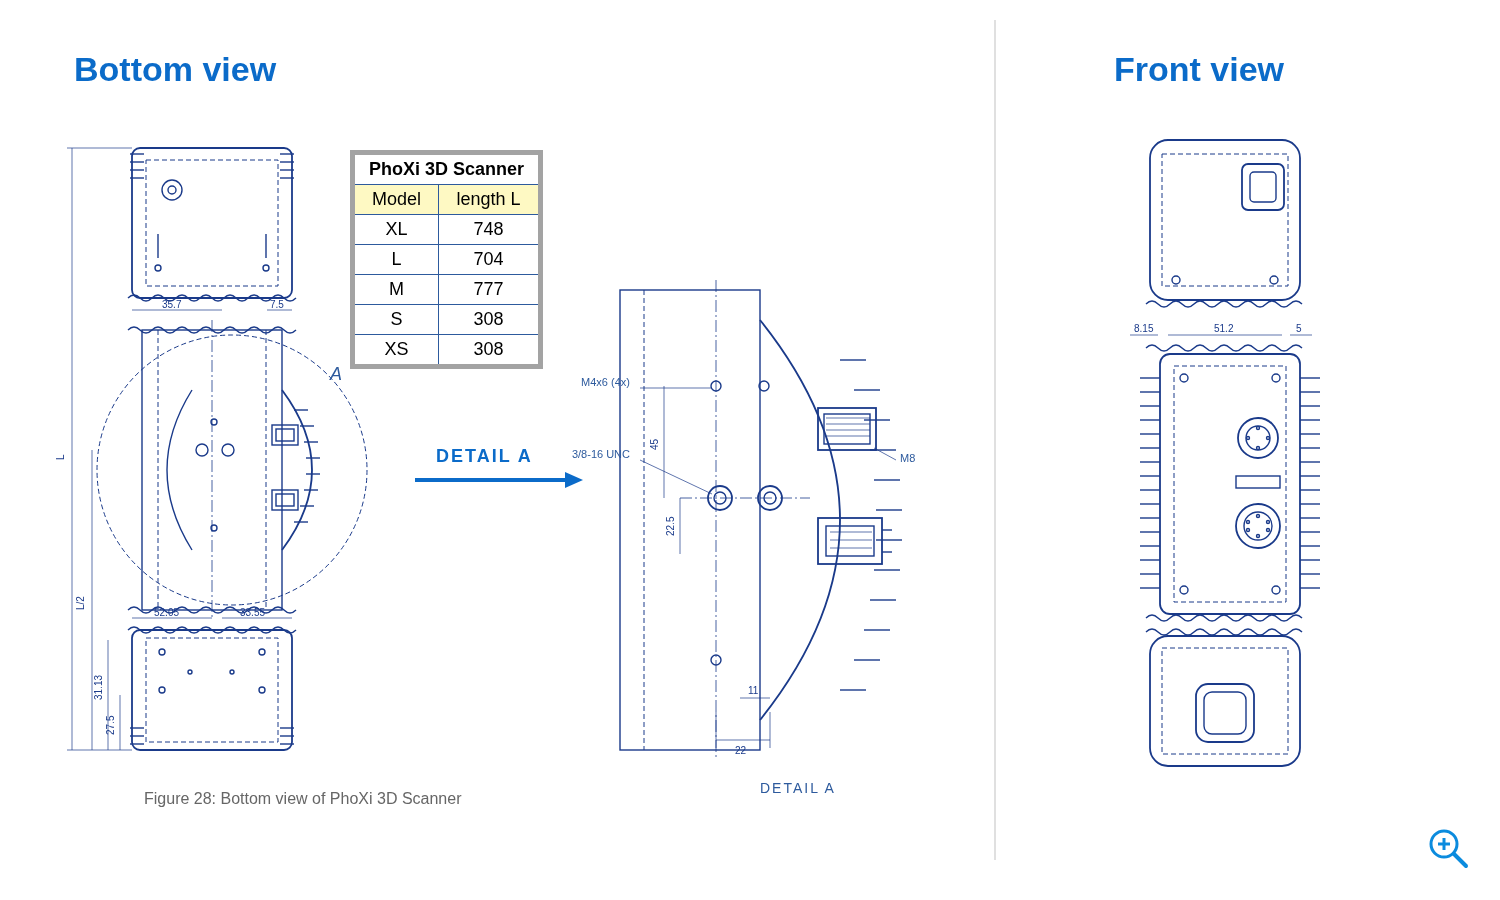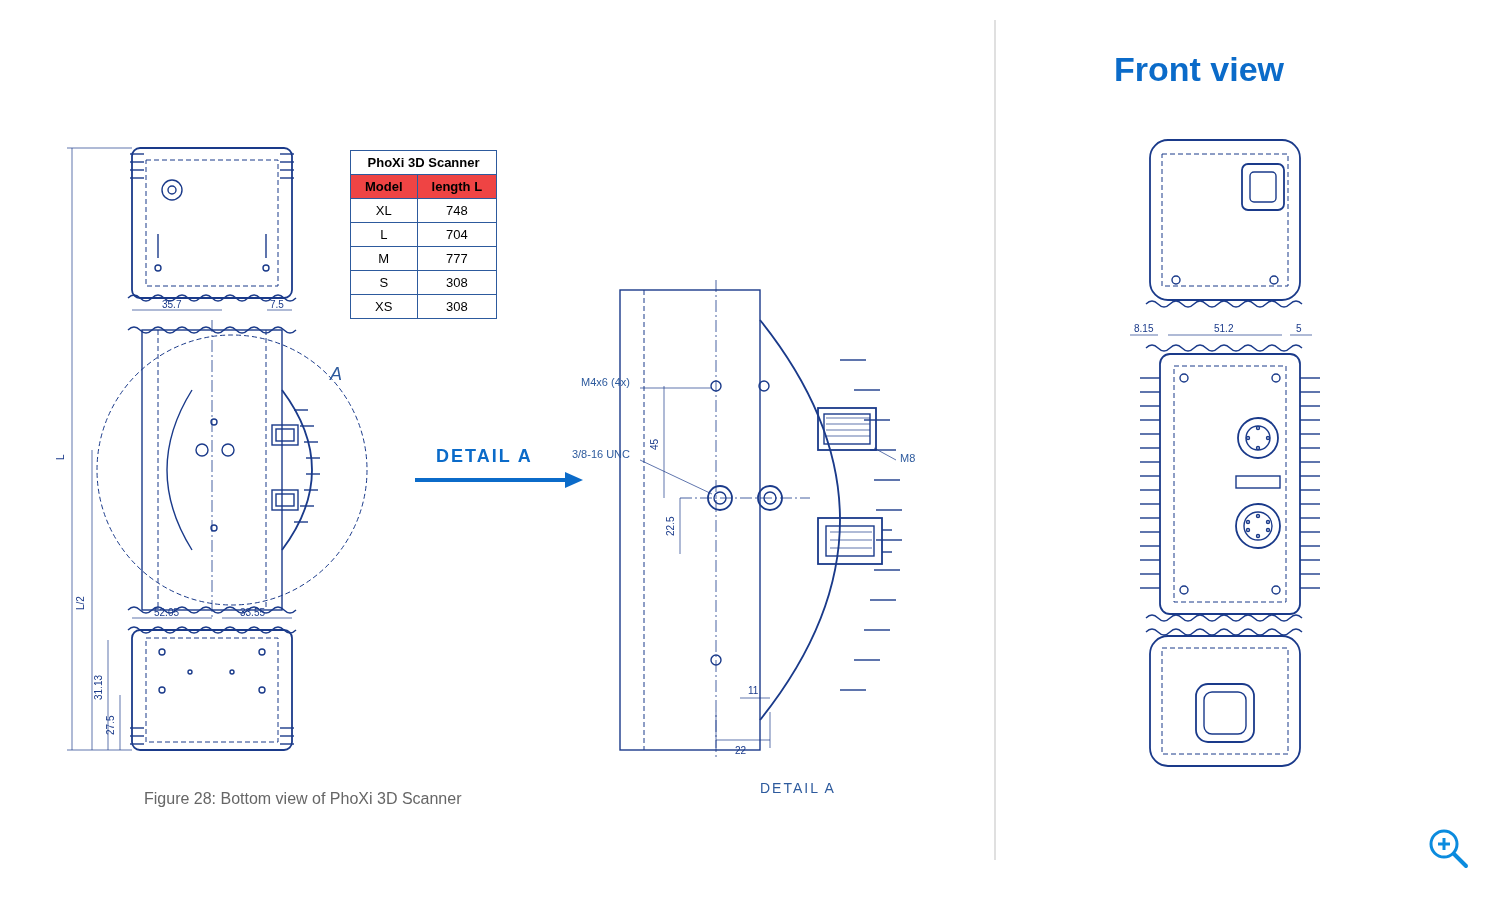--- a/index.html
+++ b/index.html
@@ -5,24 +5,24 @@
   html,body{margin:0;padding:0;background:#fff;font-family:Arial,Helvetica,sans-serif;color:#000;}
   .page{position:relative;width:1500px;height:900px;overflow:hidden;}
   .col-left{position:absolute;left:0;top:0;width:990px;height:900px;}
   .col-right{position:absolute;left:1000px;top:0;width:500px;height:640px;}
   .divider{position:absolute;left:994px;top:20px;width:2px;height:840px;background:#e0e0e0;}
   .title{font-size:34px;font-weight:700;color:#0b6bc9;}
   .title-left{position:absolute;left:74px;top:50px;}
   .title-right{position:absolute;left:114px;top:50px;}
   .caption{position:absolute;left:144px;top:790px;font-size:16px;color:#666;}
   
-  .spec-table{position:absolute;left:350px;top:150px;border:1px solid #a3a3a3;border-collapse:collapse;font-size:13px;}
+  .spec-table{position:absolute;left:350px;top:150px;border:5px solid #a3a3a3;border-collapse:collapse;font-size:18px;}
   .spec-table th,.spec-table td{border:1px solid #2d5a9d;padding:4px 14px;text-align:center;}
   .spec-table .th-top{font-weight:bold;background:#fff;}
-  .spec-table .th-sub{font-weight:bold;background:#ef4444;}
+  .spec-table .th-sub{font-weight:normal;background:#fef9c3;}
   
   .detail-label{position:absolute;left:436px;top:446px;font-size:18px;font-weight:bold;color:#0b6bc9;letter-spacing:2px;}
   .arrow{position:absolute;left:415px;top:470px;}
   .arrow-line{stroke:#0b6bc9;stroke-width:4;}
   .arrow-head{fill:#0b6bc9;}
   .detail-a-caption{position:absolute;left:760px;top:780px;font-size:14px;color:#2d5a9d;letter-spacing:2px;}
   
   .draw{position:absolute;}
   .draw svg{overflow:visible;}
   .bp{stroke:#1a3a8a;stroke-width:1.4;fill:none;}
@@ -36,20 +36,21 @@
   .zoom-btn{position:absolute;right:30px;bottom:30px;width:44px;height:44px;cursor:pointer;}
   .hatch{stroke:#1a3a8a;stroke-width:0.7;}
 </style>
 </head>
 <body>
 
 <div class="page">
   <div class="divider"></div>
 
   <div class="col-left">
+    <div class="title title-left">Bottom view</div>
 
     <table class="spec-table">
       <tbody>
           <tr>
             <th colspan="2" class="th-top">PhoXi 3D Scanner</th>
           </tr>
       <tr>
         <th class="th-sub">Model</th>
         <th class="th-sub">length L</th>
       </tr>

